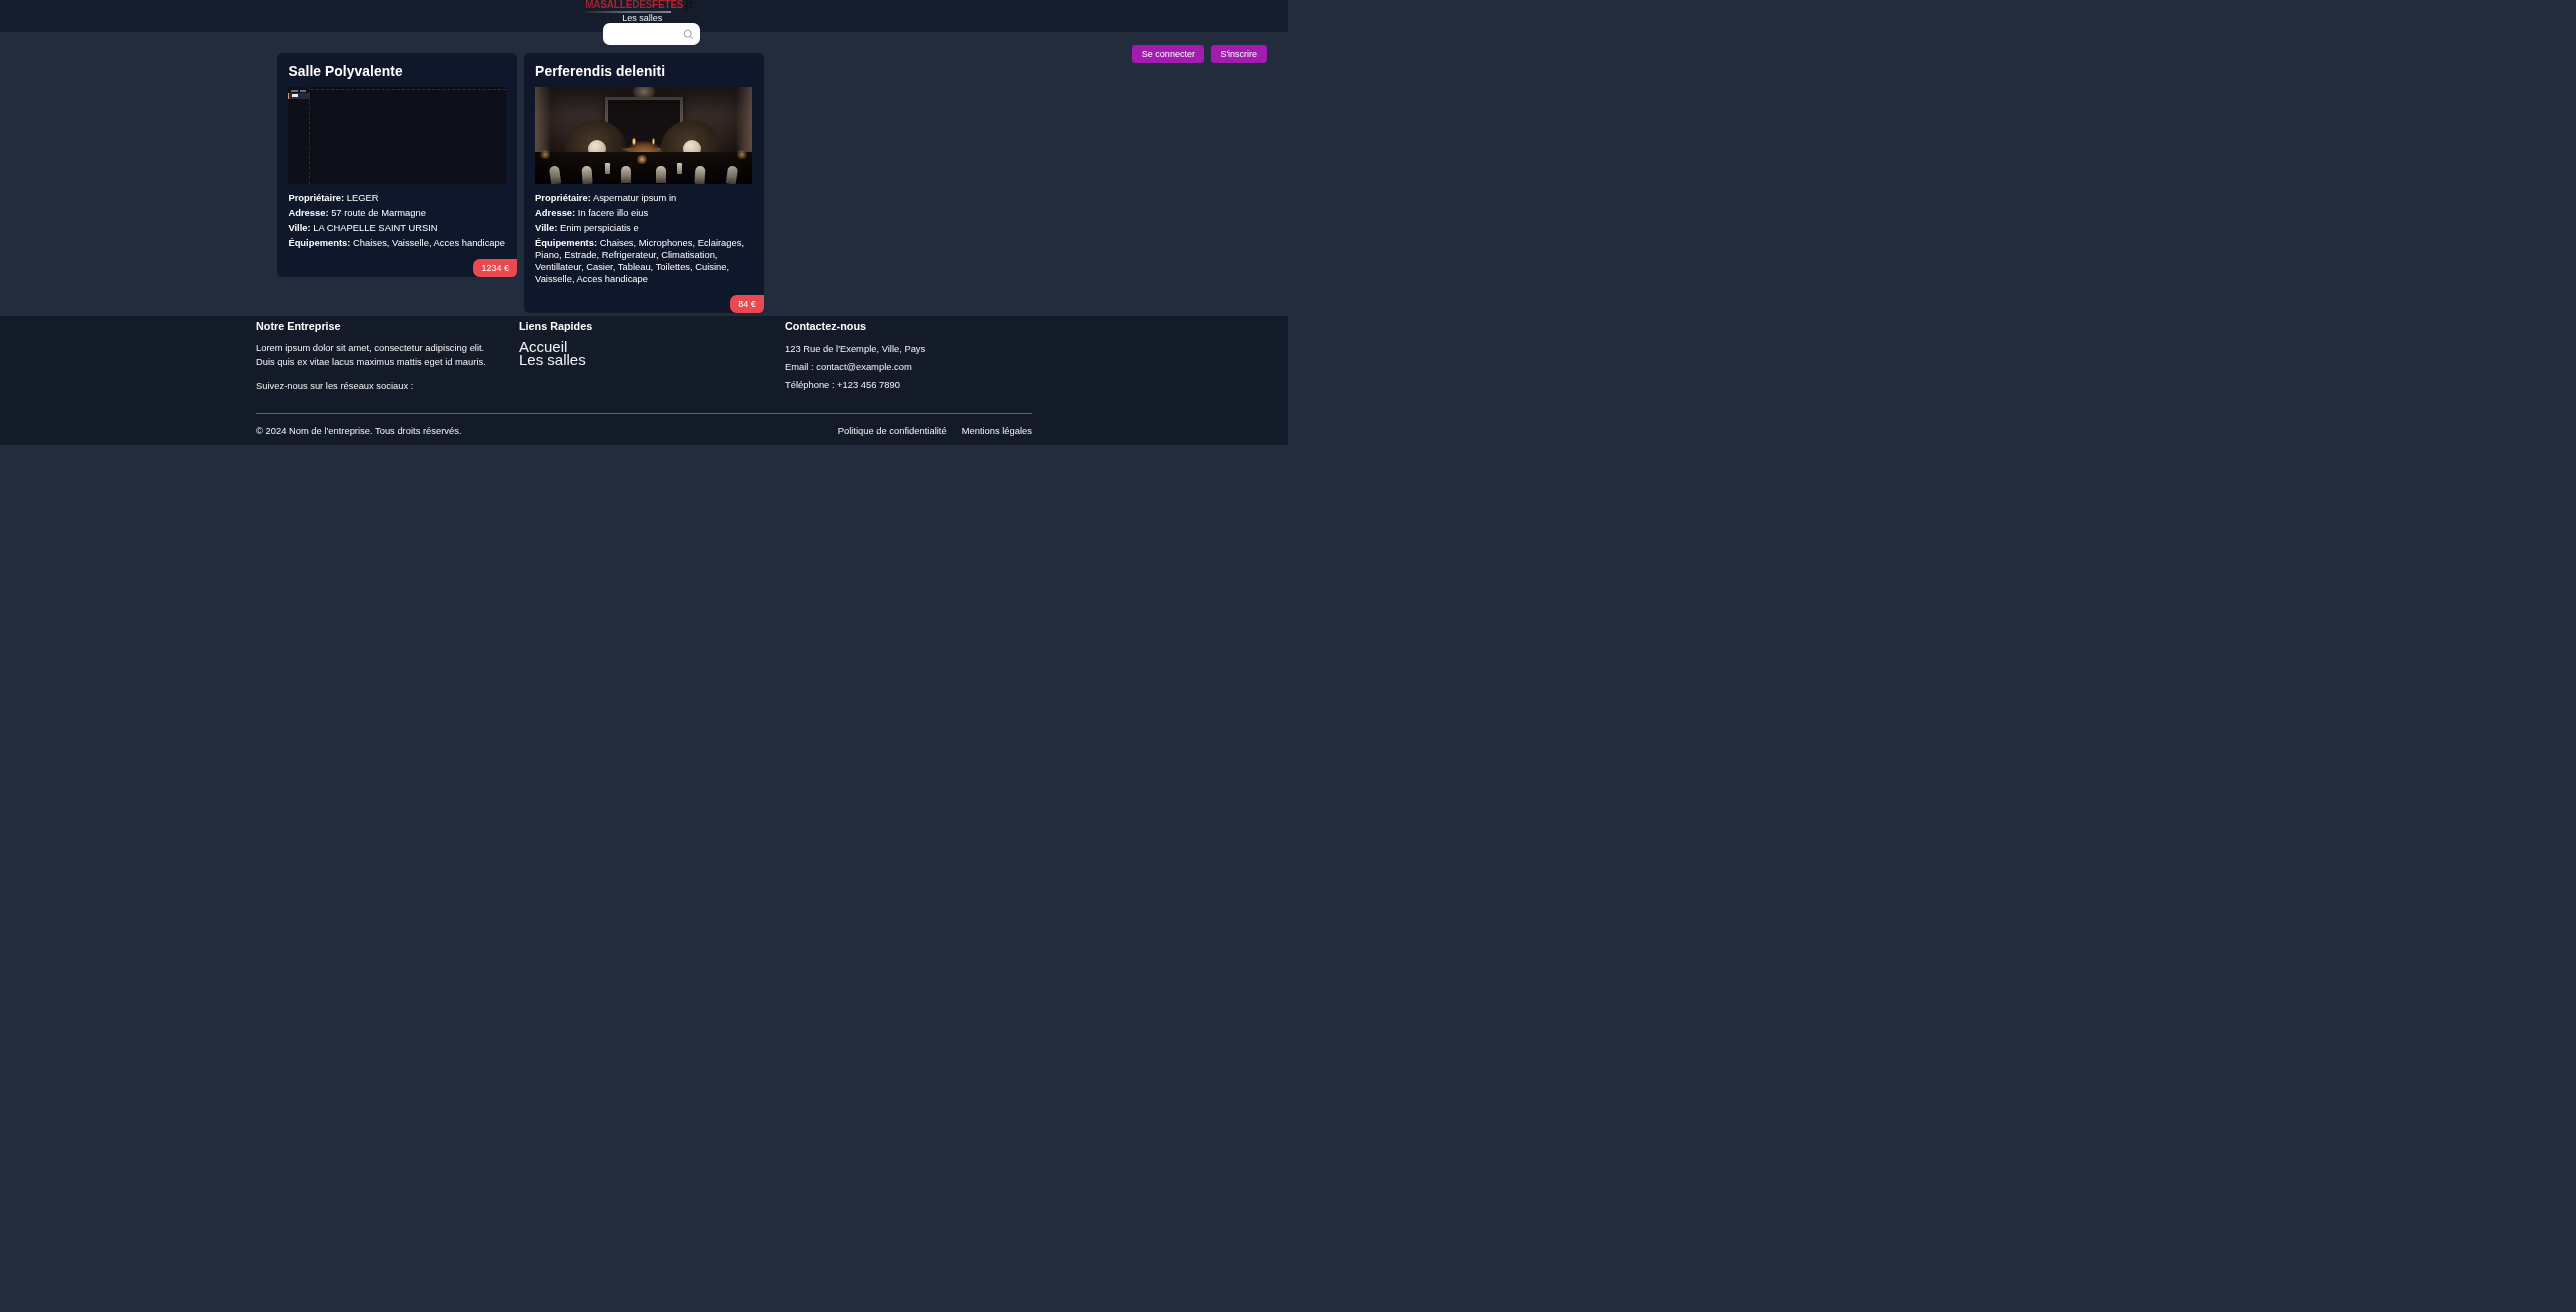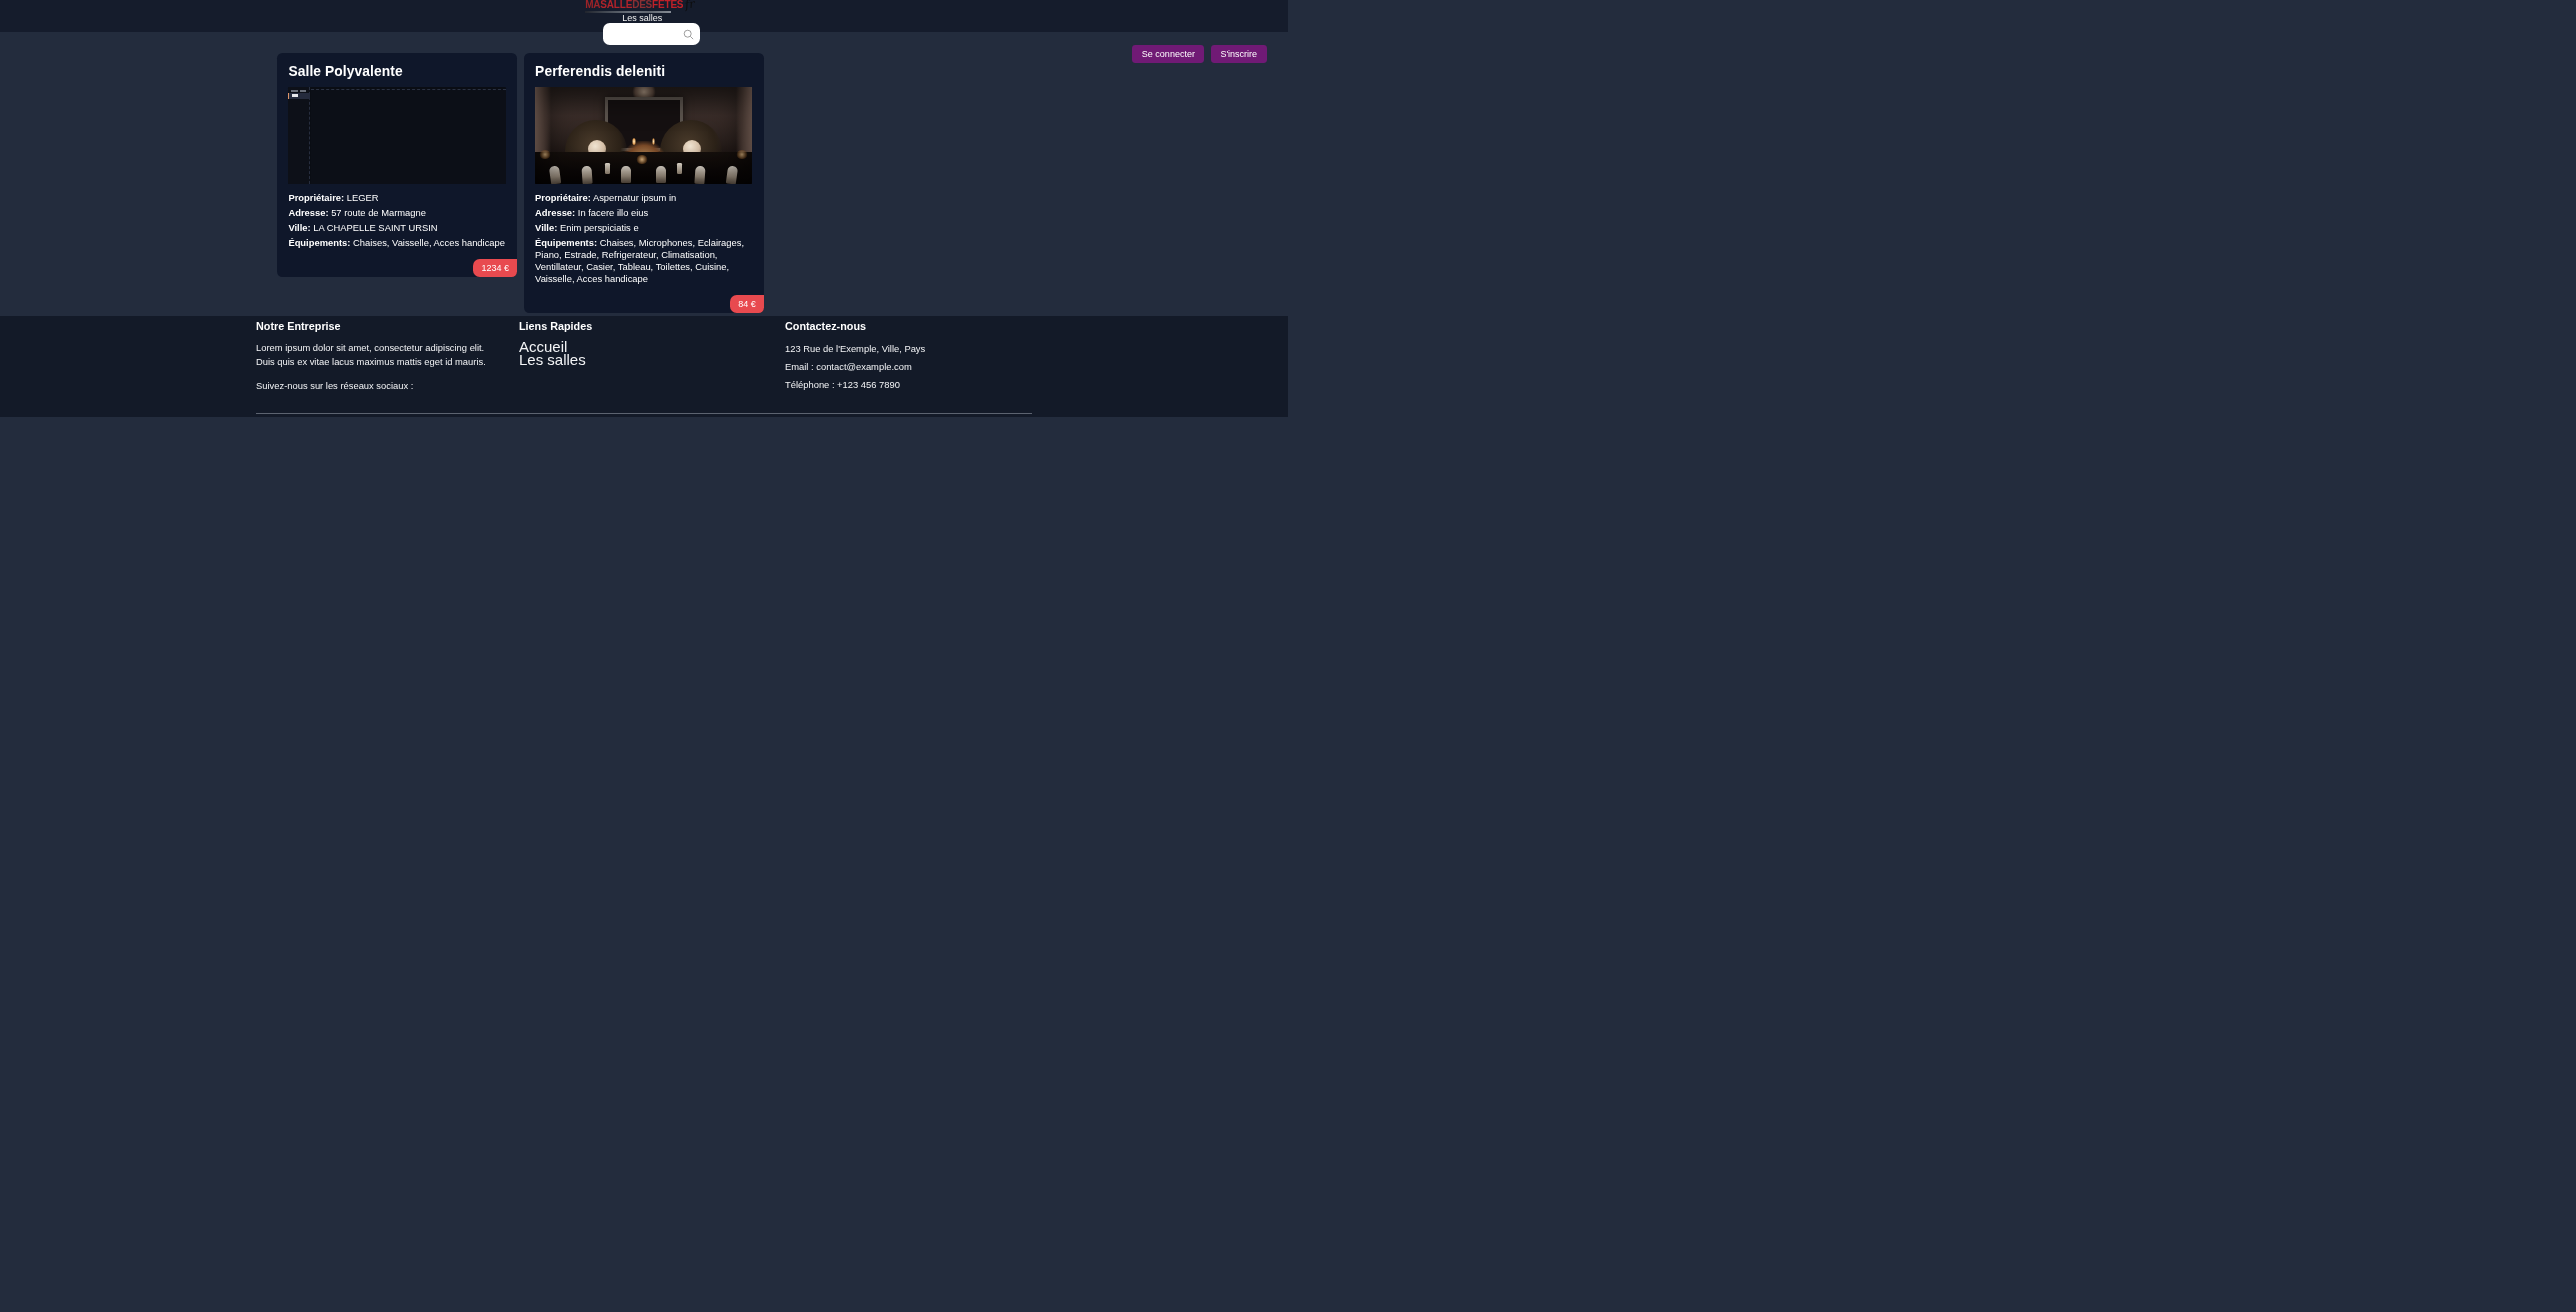--- a/index.html
+++ b/index.html
@@ -42,21 +42,21 @@
   .search-input {
     width:97px; height:22px; border:none; outline:none;
     border-radius:6.7px; background:#ffffff;
     padding:0 21.5px 0 8px; font-size:8.7px; color:#222;
   }
   .search-icon { position:absolute; right:6px; top:5.4px; width:11.4px; height:11.4px; pointer-events:none; }
 
   .authbtns { margin-left:auto; display:flex; gap:6.7px; }
   .hbtn {
     height:17.5px; padding:0 9.4px; border:none; border-radius:3.4px;
-    background:#701a75; color:#ffffff; font-size:9px;
+    background:#a21caf; color:#ffffff; font-size:9px;
     font-family:"Liberation Sans", sans-serif; cursor:pointer;
   }
 
   
   .main-area { min-height:284px; }
   .cards-wrap {
     width:776px; margin:0 auto;
     padding:21px 0 0 21px;
     display:flex; gap:6.7px; align-items:flex-start;
   }
@@ -249,15 +249,22 @@
         <a href="#" class="flink">Les salles</a>
       </div>
       <div class="fcol fcol-3">
         <h4>Contactez-nous</h4>
         <p>123 Rue de l'Exemple, Ville, Pays</p>
         <p>Email : contact@example.com</p>
         <p>Téléphone : +123 456 7890</p>
       </div>
     </div>
     <hr class="fdivider">
+    <div class="fbottom">
+      <span class="copyright">© 2024 Nom de l'entreprise. Tous droits réservés.</span>
+      <div class="legal-links">
+        <a href="#">Politique de confidentialité</a>
+        <a href="#">Mentions légales</a>
+      </div>
+    </div>
   </div>
 </footer>
 
 
 </body></html>

